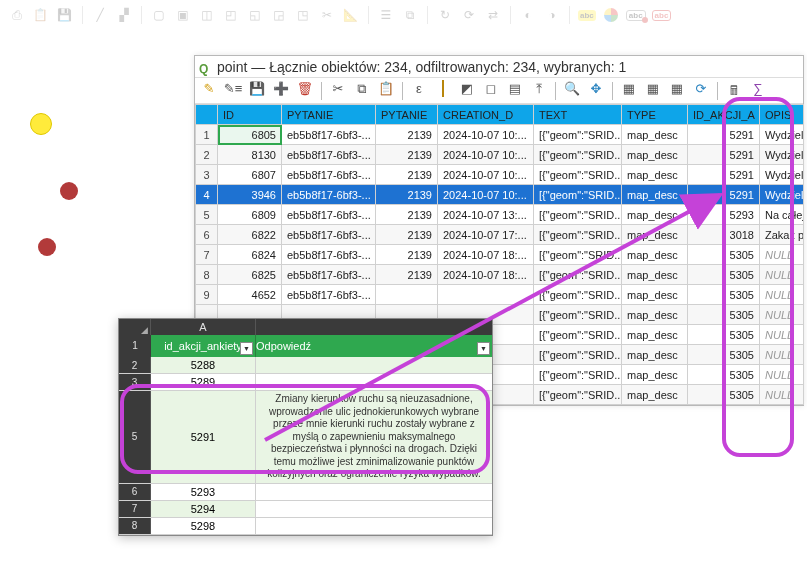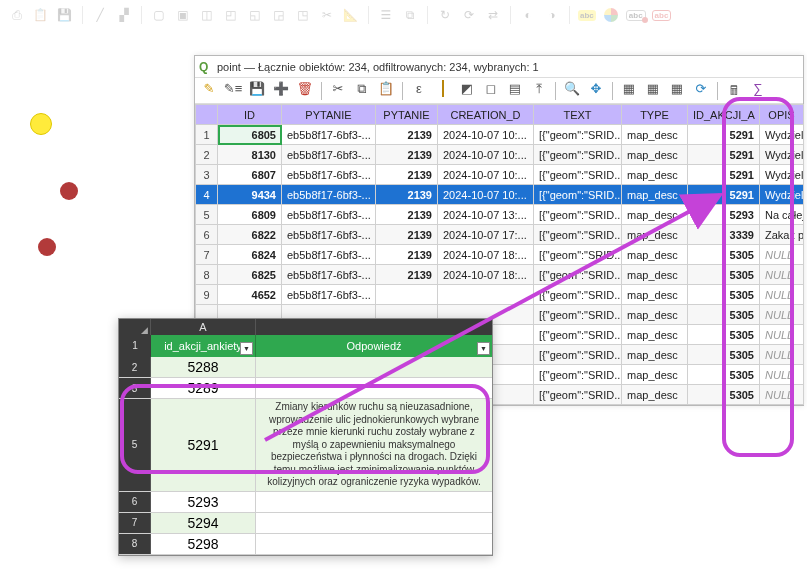--- a/index.html
+++ b/index.html
@@ -49,21 +49,21 @@
     background: #fff;
     border: 1px solid #b8b8b8;
     box-shadow: 0 0 6px rgba(0,0,0,0.1);
   }
   .attr-title {
     height: 22px;
     display: flex; align-items: center;
     padding: 0 4px;
     background: #fff;
     border-bottom: 1px solid #ddd;
-    font-size: 11px;
+    font-size: 14px;
     color: #333;
     gap: 4px;
   }
   .qgis-logo {
     width: 14px; height: 14px; position: relative;
   }
   .qgis-logo::before {
     content: "Q"; font-weight: bold; color: #5a9c3c; font-size: 12px;
   }
   .attr-toolbar {
@@ -89,31 +89,31 @@
     padding: 3px 5px;
     height: 20px;
     overflow: hidden;
     white-space: nowrap;
     text-overflow: clip;
     font-size: 11px;
     color: #222;
     background: #fff;
   }
   .attr-table th {
-    background: #c4b5fd;
+    background: #0ea5e9;
     font-weight: normal;
-    text-align: center;
+    text-align: left;
     position: relative;
   }
   .attr-table td.rownum {
     background: #f5f5f5;
     text-align: center;
     color: #444;
   }
-  .attr-table td.num { text-align: right; font-weight: bold; }
+  .attr-table td.num { text-align: right; }
   .attr-table tr.alt td:not(.rownum) { background: #f7f7f7; }
   .attr-table tr.selected td { background: #1e72d2 !important; color: #fff; }
   .attr-table tr.selected td.rownum { background: #1e72d2 !important; color: #fff; }
   .attr-table td.cell-focus {
     outline: 2px solid #2fa84f;
     outline-offset: -2px;
     background: #eaf7ee !important;
   }
   .null-val { font-style: italic; color: #999; }
 
@@ -139,31 +139,31 @@
   .excel-colhead .colAA { flex: 1; text-align: center; line-height:16px;}
   .excel-header-row {
     display: flex;
     background: #2fa84f;
     color: #fff;
     height: 22px;
     font-size: 11px;
   }
   .excel-header-row .rownum-h { width: 32px; background: #3a3a3a; color:#e0e0e0; text-align:center; line-height:22px; font-size:10px;}
   .excel-header-row .hA { width: 105px; display:flex; align-items:center; justify-content:center; border-right:1px solid #28803c; position:relative;}
-  .excel-header-row .hAA { flex: 1; display:flex; align-items:center; justify-content:center; position:relative;}
+  .excel-header-row .hAA { flex: 1; display:flex; align-items:center; justify-content:flex-start; position:relative;}
   .dropdown-arrow {
     position: absolute; right: 2px; bottom: 2px;
     width: 13px; height: 13px; background: #fff; border: 1px solid #888;
     display: flex; align-items: center; justify-content: center;
     font-size: 7px; color: #333;
   }
   .excel-body { }
   .excel-row { display: flex; border-bottom: 1px solid #d0d0d0; }
   .excel-row .rn { width: 32px; background: #3a3a3a; color: #e0e0e0; text-align: center; font-size: 10px; display:flex; align-items:center; justify-content:center; border-right:1px solid #555;}
-  .excel-row .cA { width: 105px; text-align: center; padding: 2px 4px; border-right: 1px solid #d0d0d0; font-size:14px; display:flex; align-items:center; justify-content:center;}
+  .excel-row .cA { width: 105px; text-align: center; padding: 2px 4px; border-right: 1px solid #d0d0d0; font-size:11px; display:flex; align-items:center; justify-content:center;}
   .excel-row .cAA { flex: 1; padding: 2px 6px; font-size: 10px; line-height: 1.25; color: #333; text-align:center;}
   .excel-row.band .cA, .excel-row.band .cAA { background: #e9f5e4; }
 
   
   .arrow-svg {
     position: absolute; left: 0; top: 0; pointer-events: none;
   }
   .purple-box {
     position: absolute;
     border: 4px solid #c542d8;
@@ -304,21 +304,21 @@
           <td>eb5b8f17-6bf3-...</td>
           <td class="num">2139</td>
           <td>2024-10-07 10:...</td>
           <td>[{"geom":"SRID...</td>
           <td>map_desc</td>
           <td class="num">5291</td>
           <td>Wydzielone n</td>
         </tr>
         <tr class="alt selected">
           <td class="rownum">4</td>
-          <td class="num">9434</td>
+          <td class="num">3946</td>
           <td>eb5b8f17-6bf3-...</td>
           <td class="num">2139</td>
           <td>2024-10-07 10:...</td>
           <td>[{"geom":"SRID...</td>
           <td>map_desc</td>
           <td class="num">5291</td>
           <td>Wydzielone n</td>
         </tr>
         <tr>
           <td class="rownum">5</td>
@@ -332,21 +332,21 @@
           <td>Na całej dług</td>
         </tr>
         <tr class="alt">
           <td class="rownum">6</td>
           <td class="num">6822</td>
           <td>eb5b8f17-6bf3-...</td>
           <td class="num">2139</td>
           <td>2024-10-07 17:...</td>
           <td>[{"geom":"SRID...</td>
           <td>map_desc</td>
-          <td class="num">3339</td>
+          <td class="num">3018</td>
           <td>Zakaz parkow</td>
         </tr>
         <tr>
           <td class="rownum">7</td>
           <td class="num">6824</td>
           <td>eb5b8f17-6bf3-...</td>
           <td class="num">2139</td>
           <td>2024-10-07 18:...</td>
           <td>[{"geom":"SRID...</td>
           <td>map_desc</td>

